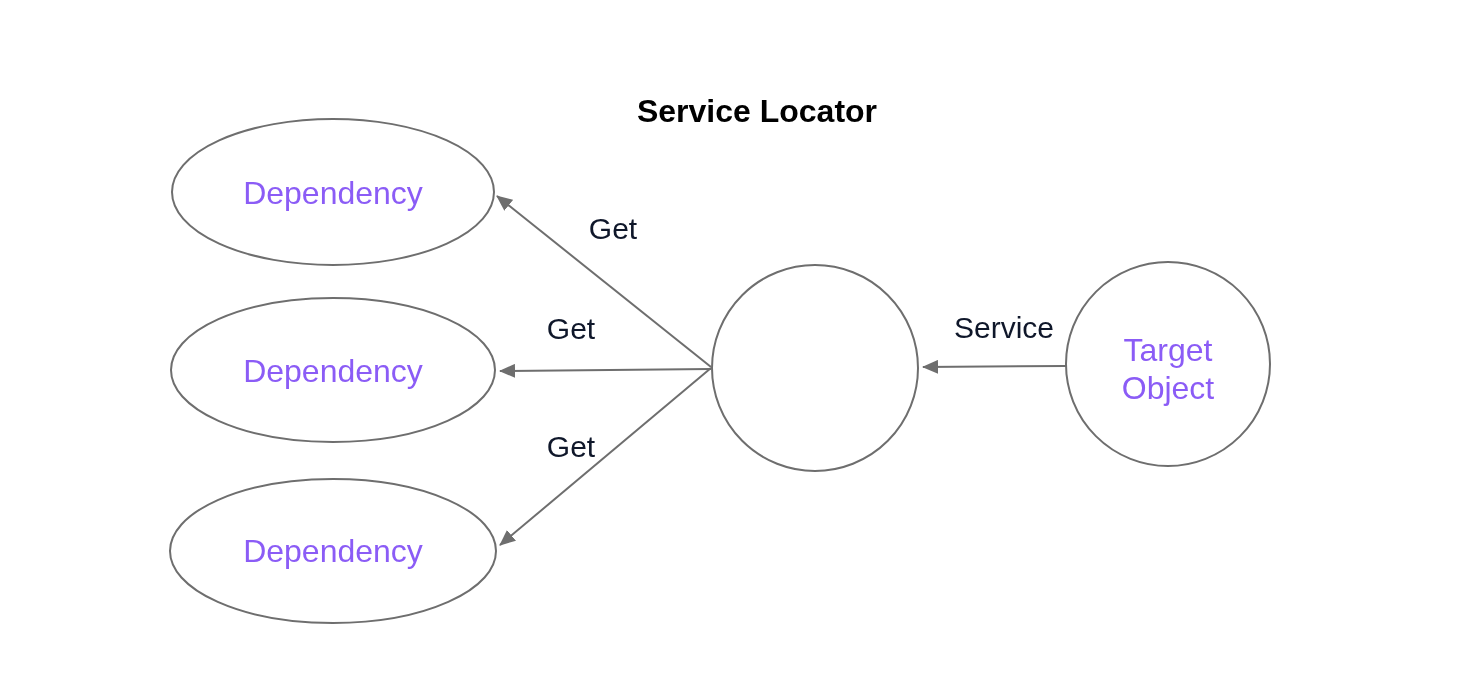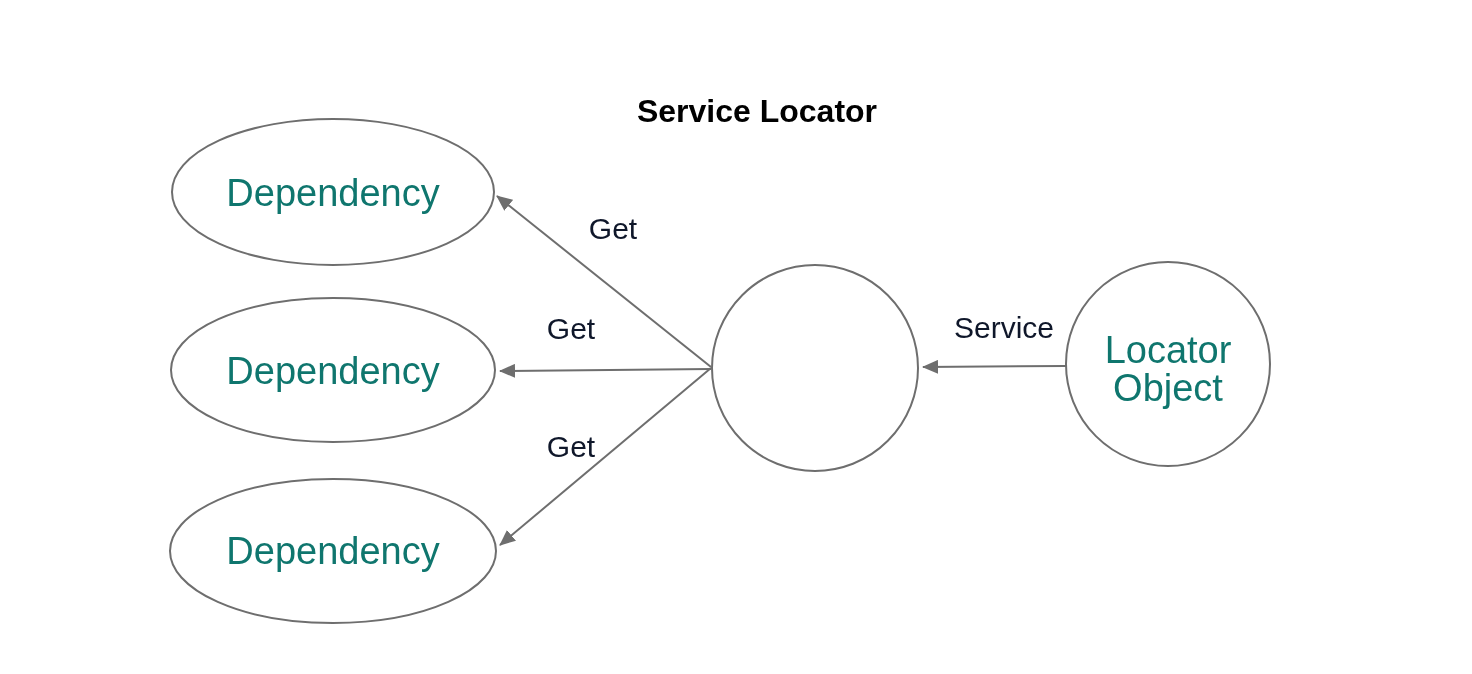--- a/index.html
+++ b/index.html
@@ -19,23 +19,23 @@
   .canvas svg {
     position: absolute;
     left: 0;
     top: 0;
   }
   .label {
     position: absolute;
     transform: translate(-50%, -50%);
     text-align: center;
     white-space: pre-line;
-    font-size: 38px;
+    font-size: 32px;
     line-height: 38px;
-    color: #0f766e;
+    color: #8b5cf6;
   }
   .title {
     position: absolute;
     transform: translate(-50%, -50%);
     font-size: 32px;
     font-weight: bold;
     white-space: nowrap;
     color: #000000;
   }
   .edge-label {
@@ -68,21 +68,21 @@
     <ellipse cx="333" cy="551" rx="163" ry="72" fill="#ffffff" stroke="#6e6e6e" stroke-width="2"></ellipse>
     <circle cx="815" cy="368" r="103" fill="#ffffff" stroke="#6e6e6e" stroke-width="2"></circle>
     <circle cx="1168" cy="364" r="102" fill="#ffffff" stroke="#6e6e6e" stroke-width="2"></circle>
   </svg>
 
   <div class="title" style="left:757px; top:111px;">Service Locator</div>
 
   <div class="label" style="left:333px; top:193px;">Dependency</div>
   <div class="label" style="left:333px; top:371px;">Dependency</div>
   <div class="label" style="left:333px; top:551px;">Dependency</div>
-  <div class="label" style="left:1168px; top:369px;">Locator
+  <div class="label" style="left:1168px; top:369px;">Target
 Object</div>
 
   <div class="edge-label" style="left:613px; top:229px;">Get</div>
   <div class="edge-label" style="left:571px; top:329px;">Get</div>
   <div class="edge-label" style="left:571px; top:447px;">Get</div>
   <div class="edge-label" style="left:1004px; top:328px;">Service</div>
 
 </div>
 
 </body></html>

